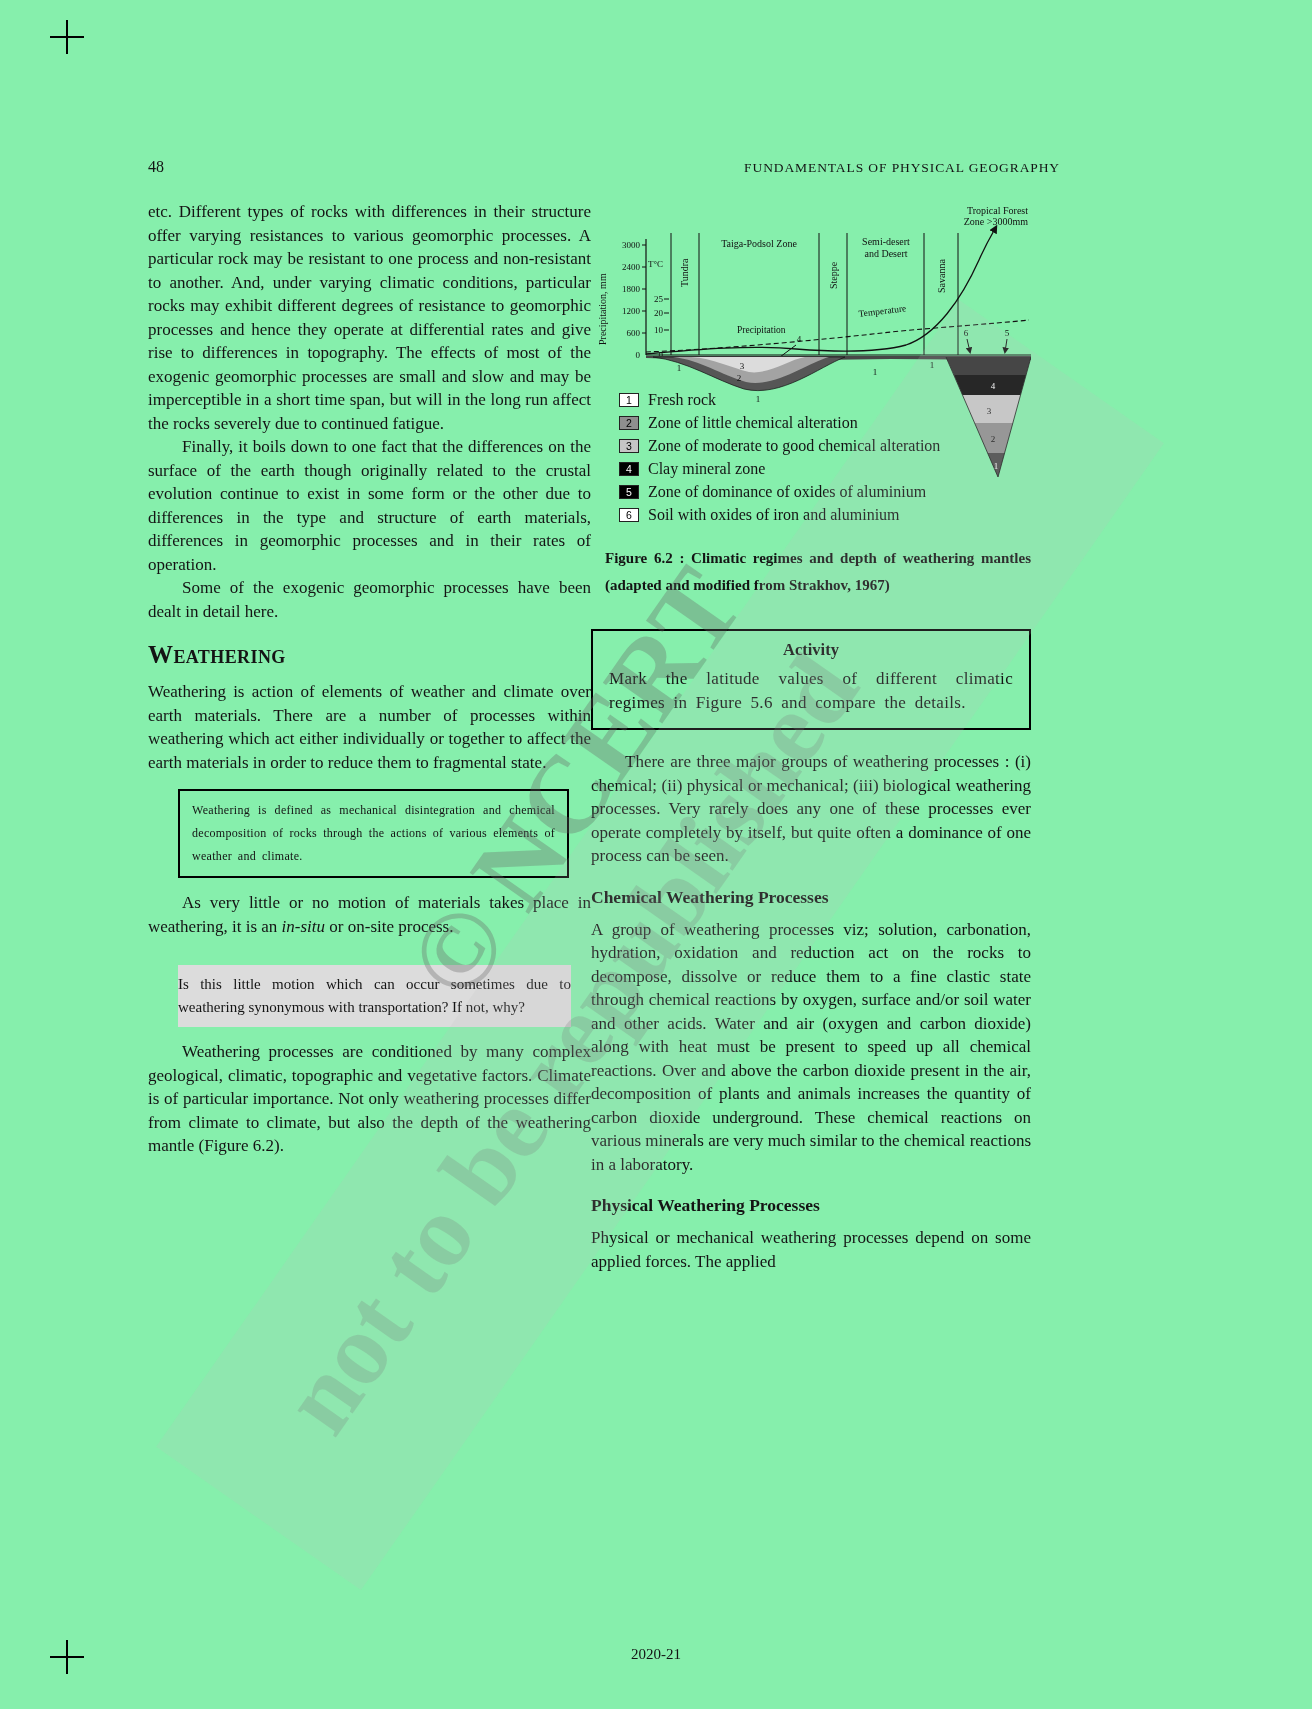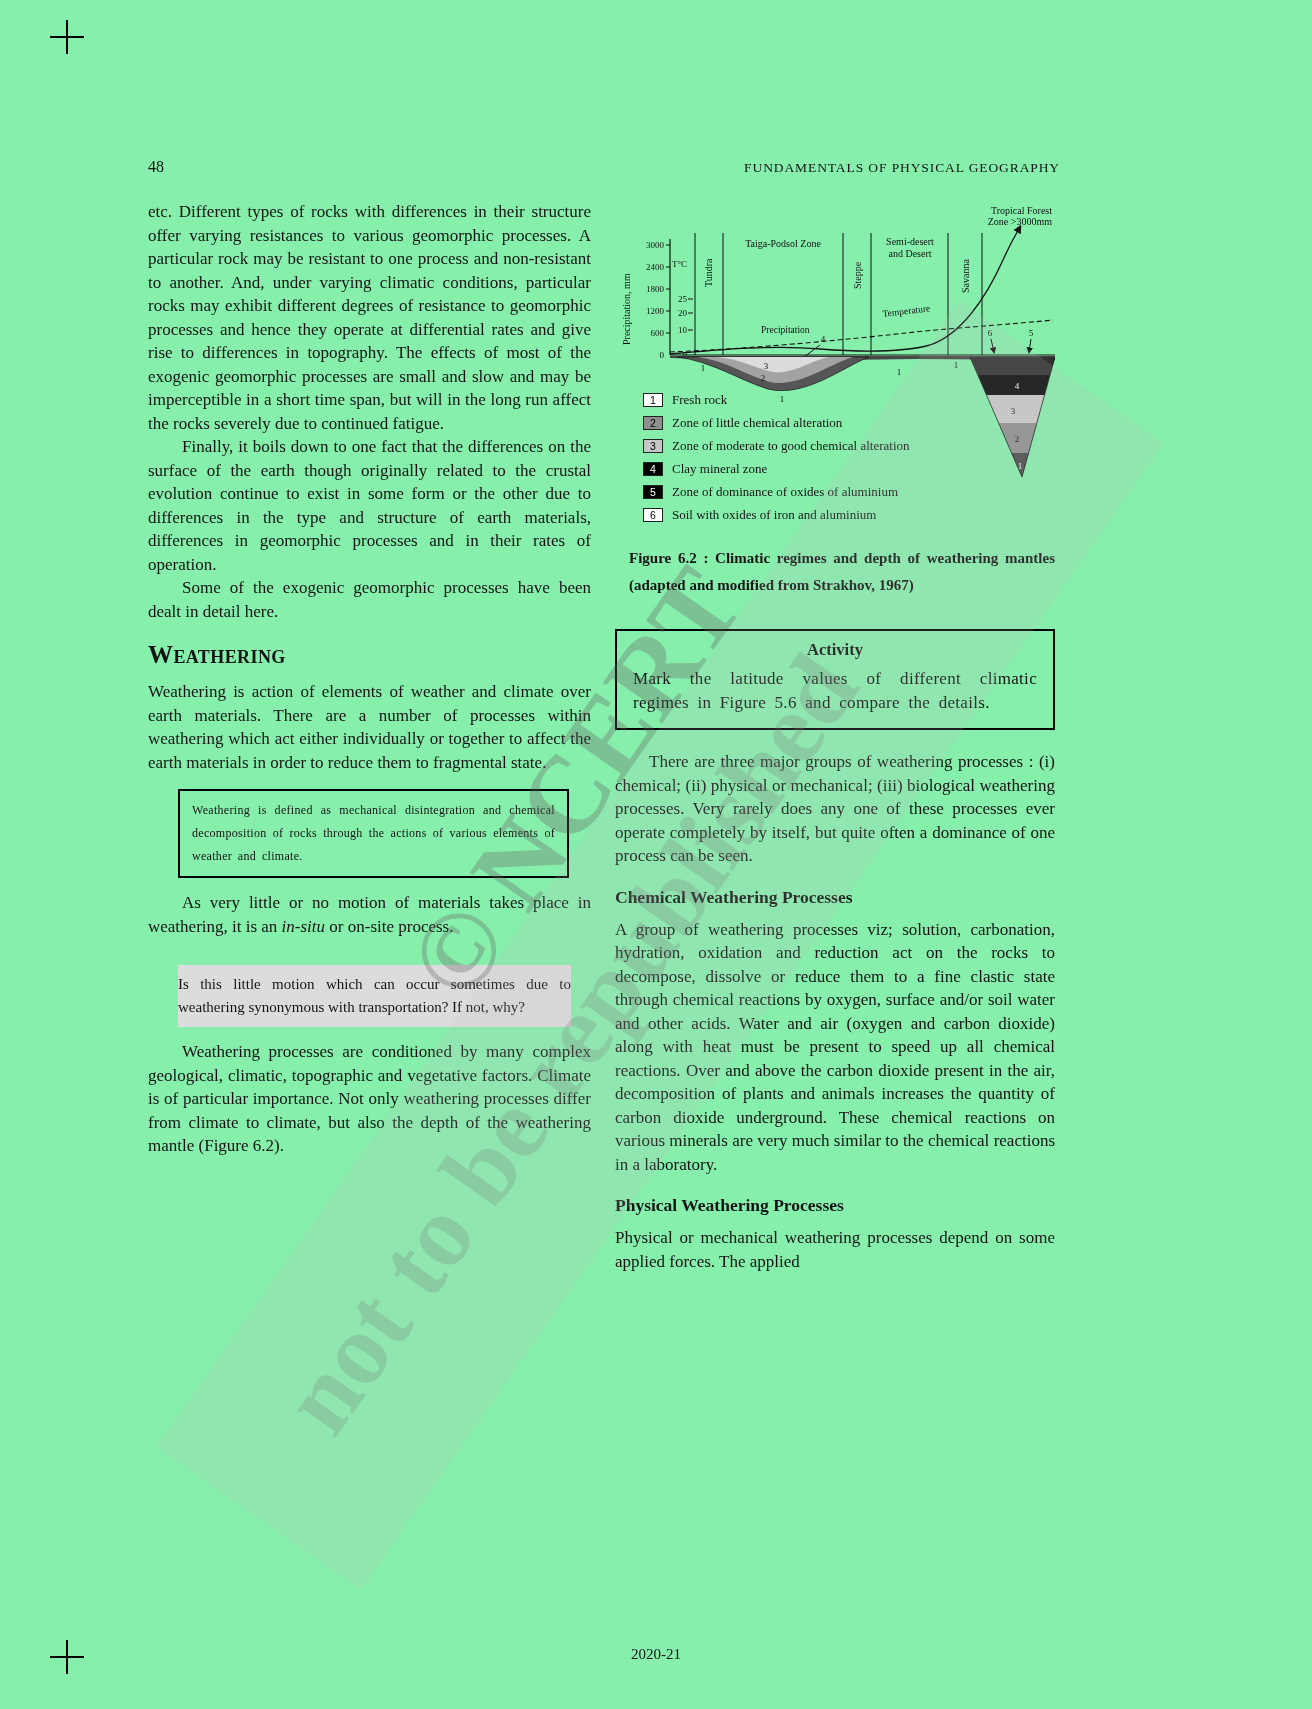--- a/index.html
+++ b/index.html
@@ -19,21 +19,21 @@
   
   .page-header { position:absolute; left:148px; top:158px; width:912px;
     display:flex; justify-content:space-between; align-items:baseline; }
   .pg-num { font-size:16px; }
   .run-head { font-size:13.5px; letter-spacing:0.9px; }
   .page-footer { position:absolute; top:1646px; left:0; width:1312px; text-align:center; font-size:15px; }
 
   
   .col { position:absolute; top:200px; }
   .col-left  { left:148px; width:443px; }
-  .col-right { left:615px; width:440px; }
+  .col-right { left:591px; width:440px; }
 
   p.body-par { font-size:17px; line-height:23.5px; text-align:justify; }
   p.indent { text-indent:34px; }
 
   h2.sc-head { font-variant:small-caps; font-size:25px; font-weight:bold; margin:18px 0 11px; letter-spacing:0.4px; }
   h3.sub-head { font-size:17.5px; font-weight:bold; margin:19px 0 10px; }
 
   .def-box { border:2px solid #000; margin:15px 22px 13px 30px; padding:8px 12px;
     font-size:12px; line-height:23px; text-align:justify; letter-spacing:0.3px; word-spacing:2.5px; }
   .gray-box { background:#dcdcdc; margin:27px 20px 13px 30px; padding:8px 0;
@@ -44,21 +44,21 @@
   .fig-canvas { position:relative; width:440px; height:332px; }
   .fig-svg { position:absolute; left:0; top:0; }
   .legend { position:absolute; left:28px; top:183px; }
   .legend-row { display:flex; align-items:center; height:23px; }
   .sw { width:20px; height:14px; border:1px solid #222; font-size:10.5px; line-height:13px;
         text-align:center; margin-right:9px; flex:0 0 auto; font-family:"Liberation Sans", sans-serif; }
   .sw1,.sw6 { background:#fff; color:#000; }
   .sw2 { background:#8f8f8f; color:#000; }
   .sw3 { background:#c6c6c6; color:#000; }
   .sw4,.sw5 { background:#000; color:#fff; }
-  .legend-label { font-size:13px; white-space:nowrap; }
+  .legend-label { font-size:16px; white-space:nowrap; }
   figcaption { font-weight:bold; font-size:15px; line-height:27px; margin-top:8px; text-align:justify;margin-left:14px; }
 
   
   .t9  { font-size:9px;  font-family:"Liberation Serif", serif; fill:#111; }
   .t95 { font-size:9.5px; font-family:"Liberation Serif", serif; fill:#111; }
   .t10 { font-size:10px; font-family:"Liberation Serif", serif; fill:#111; }
   .tw  { fill:#fff; }
   .ax  { stroke:#111; stroke-width:1.2; }
   .tk  { stroke:#111; stroke-width:1; }
   .zl  { stroke:#111; stroke-width:1; }

